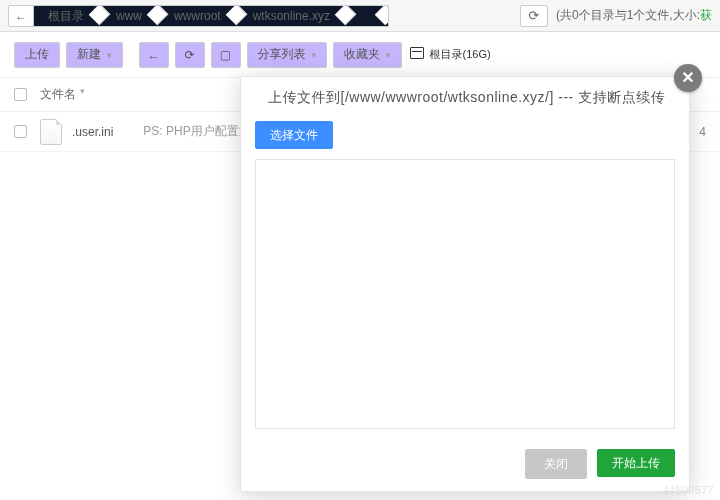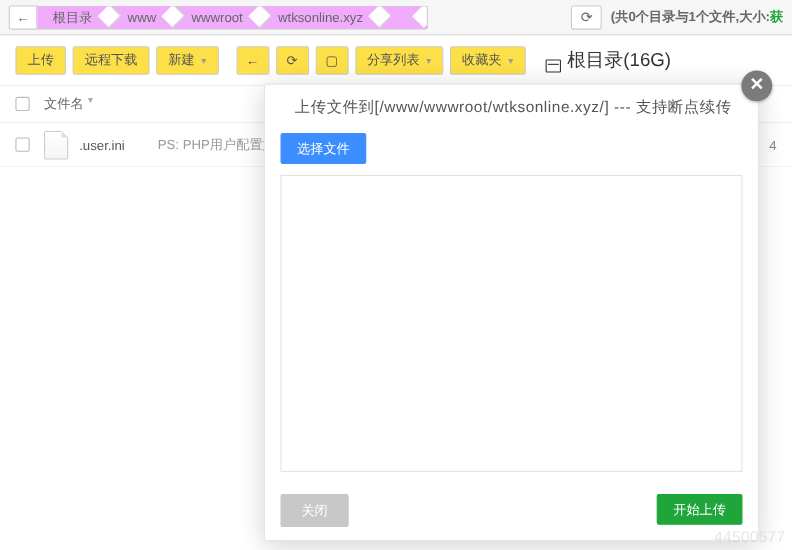--- a/index.html
+++ b/index.html
@@ -1,34 +1,34 @@
 <!DOCTYPE html>
 <html><head>
 <meta charset="utf-8">
 <style>
   * { box-sizing: border-box; margin: 0; padding: 0; }
   html, body { width: 720px; height: 500px; overflow: hidden; font-family: "Microsoft YaHei", "PingFang SC", sans-serif; font-size: 12px; color: #666; background: #fff; }
   
   .crumb-row { display: flex; align-items: center; height: 32px; background: #f6f6f6; border-bottom: 1px solid #ddd; padding: 0 8px; gap: 0; }
   .crumb-back { width: 26px; height: 22px; border: 1px solid #ccc; background: #fff; border-radius: 2px 0 0 2px; font-size: 12px; text-align: center; line-height: 20px; cursor: pointer; color:#666; }
-  .crumbs { display: flex; height: 22px; border: 1px solid #ccc; border-left: none; background: #f0abfc; border-radius: 0 2px 2px 0; overflow: hidden; justify-content: center; }
+  .crumbs { display: flex; height: 22px; border: 1px solid #ccc; border-left: none; background: #0f172a; border-radius: 0 2px 2px 0; overflow: hidden; justify-content: center; }
   .crumb { position: relative; padding: 0 18px 0 14px; line-height: 20px; cursor: pointer; }
   .crumb::after { content: ""; position: absolute; right: -5px; top: 1.5px; width: 14px; height: 14px; border-top: 1px solid #ccc; border-right: 1px solid #ccc; transform: rotate(45deg) scaleY(1.04); background:#fff; }
   .crumb:last-child::after { border-color: transparent; }
   .crumb-grow { flex:1; }
   .crumb-reload { width: 28px; height: 22px; border: 1px solid #ccc; background: #fff; border-radius: 2px; font-size: 13px; text-align: center; line-height: 20px; margin: 0 8px; cursor: pointer; }
-  .crumb-stats { font-size: 12px; color:#666; white-space: nowrap; font-weight: bold; }
+  .crumb-stats { font-size: 12px; color:#666; white-space: nowrap; }
   .crumb-stats .ok { color:#20a53a; }
   
   .toolbar { display: flex; align-items: center; height: 46px; padding: 0 14px; gap: 6px; border-bottom: 1px solid #eee; }
-  .btn { height: 26px; padding: 0 10px; border: 1px solid #ccc; background: #fde047; border-radius: 2px; font-size: 12px; color:#555; cursor: pointer; display:inline-flex; align-items:center; gap:4px; }
+  .btn { height: 26px; padding: 0 10px; border: 1px solid #ccc; background: #c4b5fd; border-radius: 2px; font-size: 12px; color:#555; cursor: pointer; display:inline-flex; align-items:center; gap:4px; }
   .btn.icon-only { width: 30px; padding:0; justify-content:center; }
   .btn-drop::after { content:"▾"; font-size:9px; color:#999; margin-left:2px; }
   .tool-gap { width: 4px; }
-  .disk { margin-left: 12px; display:flex; align-items:flex-end; gap:6px; color:#333; font-size:17px; }
+  .disk { margin-left: 2px; display:flex; align-items:flex-start; gap:6px; color:#333; font-size:11px; }
   .disk-icon { width:14px;height:12px;border:1.2px solid #333;border-radius:1px; position:relative;}
   .disk-icon::after{content:"";position:absolute;left:1px;right:1px;top:3px;height:1px;background:#333;}
   
   .thead { display:flex; align-items:center; height:34px; border-bottom:1px solid #eee; padding: 0 14px; color:#666; }
   .col-chk { width: 26px; display:flex; align-items:center; }
   .col-name { flex: 0 0 190px; display:flex; align-items:flex-start; gap:4px; }
   .sort-icon { font-size:9px; color:#aaa; }
   .trow { display:flex; align-items:center; height:40px; border-bottom:1px solid #f3f3f3; padding:0 14px; color:#555; }
   .file-icon { width:22px;height:26px;border:1px solid #ccc;border-radius:2px 2px 2px 2px; margin-right:10px; position:relative; background:linear-gradient(#fff,#f5f5f5);} 
   .file-icon::before{content:"";position:absolute;right:-1px;top:-1px;border-top:6px solid #fff;border-left:6px solid #ddd;}
@@ -37,24 +37,24 @@
   .chk { width:13px;height:13px;border:1px solid #bbb;background:#fff;border-radius:2px; }
   
   .mask { position:absolute; inset:0; background:rgba(0,0,0,0); pointer-events:none; }
   .modal { position:absolute; left:240px; top:76px; width:450px; background:#fff; border:1px solid #e5e5e5; box-shadow:0 4px 24px rgba(0,0,0,0.18); border-radius:2px; }
   .modal-close { position:absolute; right:-13px; top:-13px; width:28px;height:28px;border-radius:50%;background:#7b7b7b;color:#fff;font-size:16px;line-height:27px;text-align:center;font-weight:bold;cursor:pointer; box-shadow:0 1px 3px rgba(0,0,0,.3);}
   .modal-title { padding: 12px 16px 8px; font-size:14px; color:#555; letter-spacing:.5px;margin-left:11px; }
   .modal-body { padding: 6px 14px 10px; }
   .pick-row { display:flex; margin-bottom:10px; }
   .btn-blue { background:#3c8dff; border:1px solid #3c8dff; color:#fff; height:28px; padding:0 14px; font-size:12px; border-radius:2px; cursor:pointer; }
   .dropzone { width:100%; height:270px; border:1px solid #e3e3e3; background:#fff; }
-  .modal-foot { display:flex; justify-content:space-between; gap:10px; padding:10px 14px 12px; }
+  .modal-foot { display:flex; justify-content:flex-end; gap:10px; padding:10px 14px 12px; }
   .btn-grey { background:#c7c7c7; color:#fff; border:1px solid #c7c7c7; height:30px; padding:0 18px; border-radius:2px; cursor:pointer; font-size:12px;}
   .btn-green { background:#20a53a; color:#fff; border:1px solid #20a53a; height:28px; padding:0 14px; border-radius:2px; cursor:pointer; font-size:12px;}
-  .watermark { position:absolute; right:6px; bottom:4px; font-size:14px; color:#ccc; opacity:.5; letter-spacing:.3px;}
+  .watermark { position:absolute; right:6px; bottom:4px; font-size:11px; color:#ccc; opacity:.5; letter-spacing:.3px;}
 </style>
 </head>
 <body>
 
 <div class="crumb-row">
   <div class="crumb-back">←</div>
   <div class="crumbs">
     <div class="crumb">根目录</div>
     <div class="crumb">www</div>
     <div class="crumb">wwwroot</div>
@@ -63,21 +63,20 @@
   </div>
   <div class="crumb-grow"></div>
   <div class="crumb-reload">⟳</div>
   <div class="crumb-stats">
     <span>(共0个目录与1个文件,大小:</span><span class="ok">获</span>
   </div>
 </div>
 
 <div class="toolbar">
   <button class="btn">上传</button>
-  <button class="btn">远程下载</button>
   <button class="btn btn-drop">新建</button>
   <span class="tool-gap"></span>
   <button class="btn icon-only">←</button>
   <button class="btn icon-only">⟳</button>
   <button class="btn icon-only">▢</button>
   <button class="btn btn-drop">分享列表</button>
   <button class="btn btn-drop">收藏夹</button>
   <div class="disk">
     <span class="disk-icon"></span>
     <span>根目录(16G)</span>

